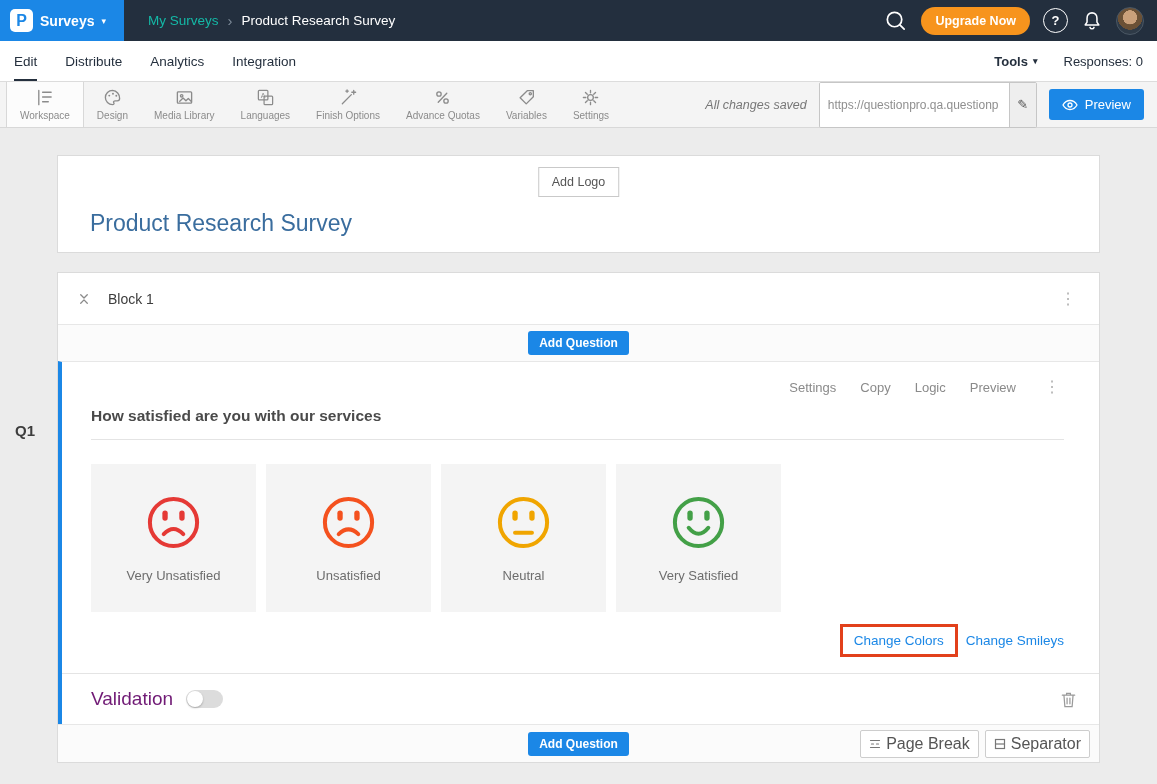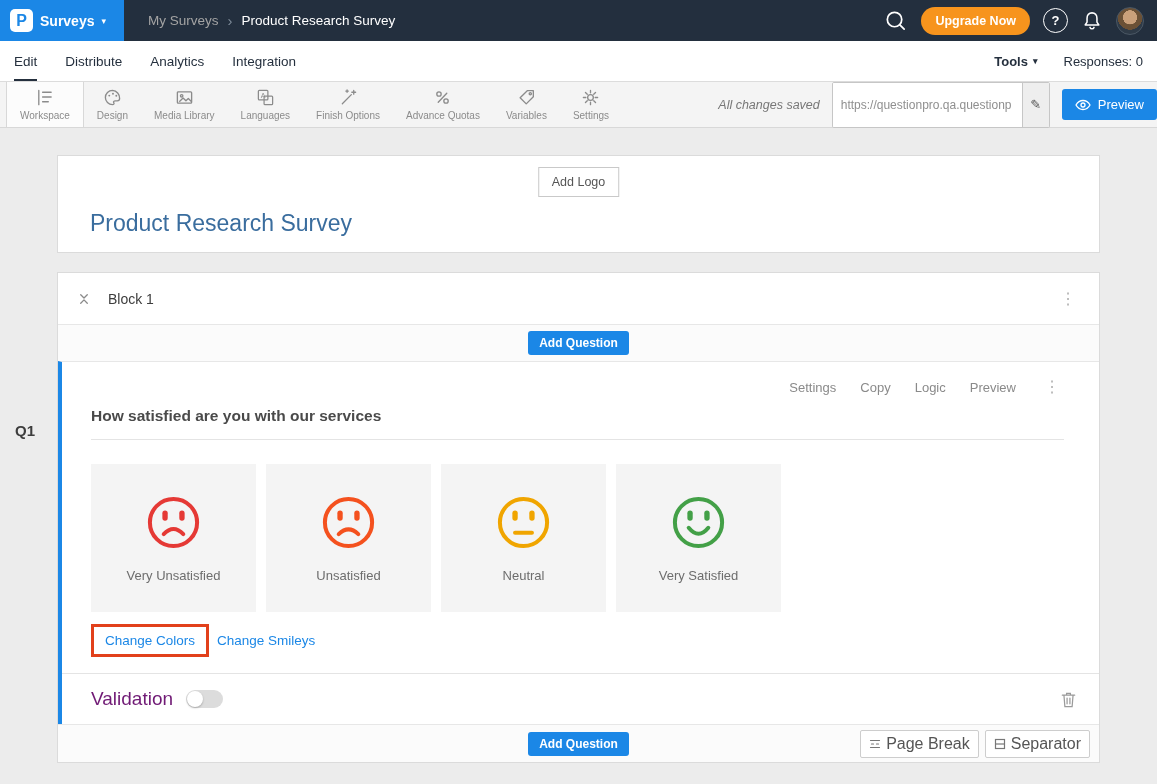--- a/index.html
+++ b/index.html
@@ -9,42 +9,42 @@
     background:#ececec;
     overflow:hidden;
   }
   
   .topbar { height:41px; background:#232f3e; display:flex; align-items:center; }
   .logo-area { width:124px; height:41px; background:#1b87e6; display:flex; align-items:center; gap:7px; padding:0 10px; cursor:pointer; }
   .logo-sq { width:23px; height:23px; background:#fff; border-radius:5px; display:flex; align-items:center; justify-content:center; color:#1b87e6; font-weight:700; font-size:16px; }
   .product { color:#fff; font-size:14px; font-weight:700; }
   .caret { color:#fff; font-size:9px; }
   .breadcrumb { display:flex; align-items:center; gap:9px; margin-left:24px; font-size:13.5px; }
-  .bc-link { color:#a3a3a3; cursor:pointer; }
+  .bc-link { color:#14b8a6; cursor:pointer; }
   .bc-sep { color:#7e8b99; font-size:15px; }
   .bc-cur { color:#fff; }
   .topbar-right { margin-left:auto; display:flex; align-items:center; gap:13px; padding-right:13px; }
   .icon-btn { background:none; border:none; padding:0; display:flex; cursor:pointer; }
   .upgrade-btn { background:#f7941d; border:none; border-radius:14px; color:#fff; font-weight:700; font-size:12.5px; padding:7px 14px; cursor:pointer; font-family:inherit; }
   .help-circle { width:25px; height:25px; border:1.5px solid #fff; border-radius:50%; color:#fff; font-size:13px; font-weight:700; display:flex; align-items:center; justify-content:center; cursor:pointer; }
   .avatar { width:28px; height:28px; border-radius:50%; border:1px solid #4a5764; cursor:pointer;
     background: radial-gradient(circle at 50% 36%, #c9a07a 0 33%, #6b5136 34% 58%, #2e3a47 59%); }
   
   .navrow { height:41px; background:#fff; border-bottom:1px solid #dcdcdc; display:flex; align-items:center; padding:0 14px; }
   .tabs { display:flex; gap:28px; height:100%; align-items:stretch; }
   .tab { font-size:13.5px; color:#25303e; cursor:pointer; display:flex; align-items:center; }
   .tab.active { box-shadow: inset 0 -2px 0 #25303e; }
   .nav-right { margin-left:auto; display:flex; align-items:center; gap:26px; font-size:13px; color:#25303e; }
   .tools { display:flex; align-items:center; gap:5px; font-weight:700; cursor:pointer; }
   .tools .caret { color:#25303e; font-size:9px; }
   
   .toolbar { height:46px; background:#f4f4f4; border-bottom:1px solid #d8d8d8; display:flex; align-items:stretch; padding-left:6px; }
   .tool { display:flex; flex-direction:column; align-items:center; justify-content:center; gap:3px; padding:0 13px; color:#8b8b8b; font-size:10px; cursor:pointer; }
   .tool.active { background:#fcfcfc; border-left:1px solid #d8d8d8; border-right:1px solid #d8d8d8; }
-  .toolbar-right { margin-left:auto; display:flex; align-items:center; gap:12px; }
+  .toolbar-right { margin-left:auto; display:flex; align-items:center; gap:12px; padding-right:13px; }
   .saved { font-style:italic; color:#777; font-size:12.5px; }
   .url-box { display:flex; height:46px; width:218px; border:1px solid #c6c6c6; border-radius:2px; background:#fff; overflow:hidden; }
   .url-input { flex:1; border:none; outline:none; font-size:12px; color:#8f8f8f; padding:0 8px; min-width:0; font-family:inherit; }
   .url-edit { width:27px; border-left:1px solid #c6c6c6; background:#eee; display:flex; align-items:center; justify-content:center; color:#555; font-size:13px; cursor:pointer; }
   .preview-btn { height:31px; background:#1b87e6; border:none; border-radius:3px; color:#fff; font-size:13px; display:flex; align-items:center; gap:7px; padding:0 13px; cursor:pointer; font-family:inherit; }
   
   .content { padding:27px 57px 0; }
   .card { background:#fff; border:1px solid #dbdbdb; }
   .header-card { position:relative; height:98px; margin-bottom:19px; }
   .add-logo-btn { position:absolute; top:11px; left:50%; transform:translateX(-50%); background:#fff; border:1px solid #c9c9c9; border-radius:0; color:#555; font-size:12.5px; padding:7px 13px; cursor:pointer; font-family:inherit; }
@@ -58,21 +58,21 @@
   .q-code { position:absolute; left:-47px; top:60px; font-size:15px; color:#3d3d3d; font-weight:600; }
   .q-body { padding:17px 35px 16px 29px; }
   .q-actions { display:flex; justify-content:flex-end; align-items:center; gap:24px; font-size:13px; color:#8a8a8a; }
   .q-actions .kebab { margin-left:0; }
   .q-action { cursor:pointer; }
   .q-text { margin-top:12px; font-size:15.5px; color:#4a4a4a; font-weight:600; padding-bottom:14px; border-bottom:1px solid #e4e4e4; }
   .options { display:flex; gap:10px; margin-top:24px; }
   .option { width:165px; height:148px; background:#f4f4f4; display:flex; flex-direction:column; align-items:center; justify-content:center; gap:17px; cursor:pointer; }
   .smiley { width:57px; height:57px; }
   .option-label { font-size:13px; color:#6d6d6d; }
-  .change-links { display:flex; align-items:center; margin-top:12px; gap:8px; }
+  .change-links { display:flex; justify-content:flex-end; align-items:center; margin-top:12px; gap:8px; }
   .change-colors { color:#1b87e6; font-size:13.5px; border:3px solid #e2401b; padding:6px 11px; cursor:pointer; }
   .change-smileys { color:#1b87e6; font-size:13.5px; cursor:pointer; }
   .validation-row { border-top:1px solid #e4e4e4; height:51px; display:flex; align-items:center; gap:13px; padding:0 21px 0 29px; }
   .validation-label { font-size:19px; color:#701a75; }
   .toggle { width:37px; height:18px; border-radius:9px; background:#dcdcdc; position:relative; cursor:pointer; border:none; }
   .toggle-knob { position:absolute; left:1px; top:1px; width:16px; height:16px; border-radius:50%; background:#fff; box-shadow:0 1px 2px rgba(0,0,0,.25); }
   .trash-btn { margin-left:auto; background:none; border:none; cursor:pointer; padding:0; display:flex; }
   .footer-strip { height:38px; background:#fbfbfb; border-top:1px solid #e7e7e7; display:flex; align-items:center; justify-content:center; position:relative; }
   .footer-right { position:absolute; right:9px; top:0; bottom:0; display:flex; align-items:center; gap:6px; }
   .mini-btn { display:flex; align-items:center; gap:5px; background:#fff; border:1px solid #cdcdcd; border-radius:2px; color:#555; font-size:16px; padding:4px 8px; cursor:pointer; font-family:inherit; }

